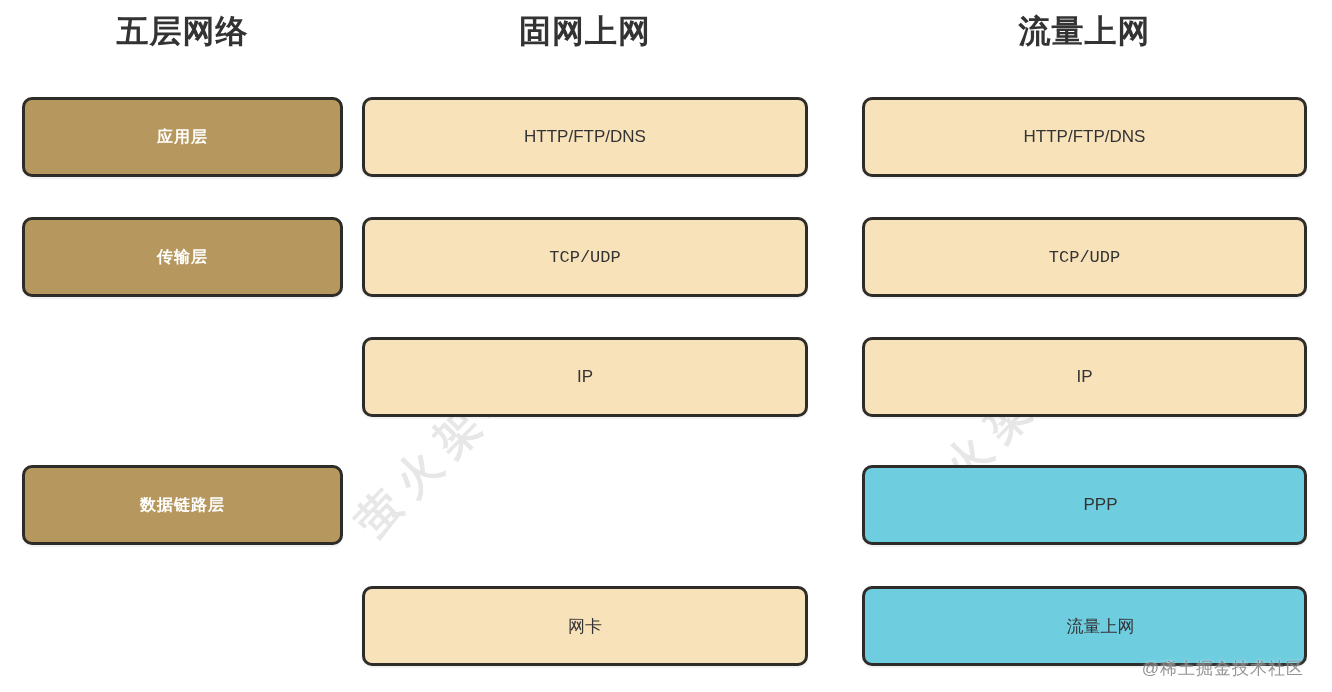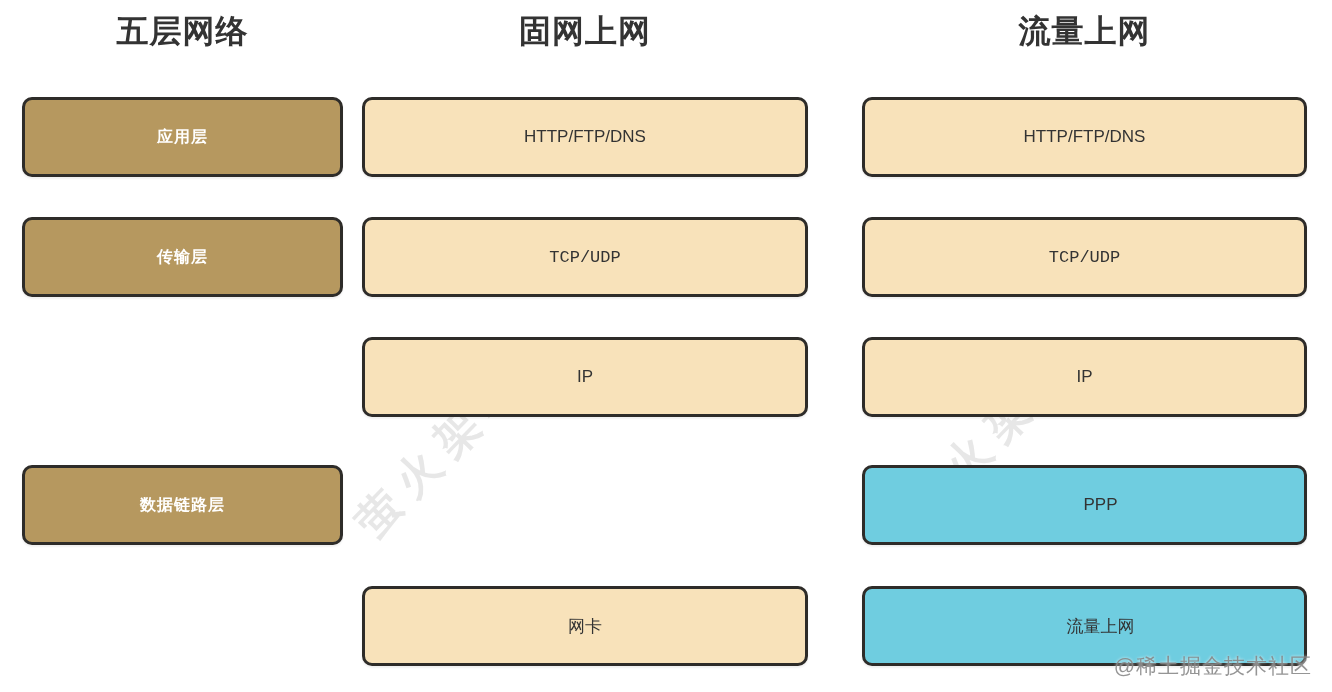--- a/index.html
+++ b/index.html
@@ -72,24 +72,24 @@
     transform: rotate(-46deg);
     transform-origin: center center;
     white-space: nowrap;
     user-select: none;
   }
   .wm-diag-1 { left: 330px; top: 420px; }
   .wm-diag-2 { left: 880px; top: 405px; }
 
   .wm-corner {
     position: absolute;
-    right: 20px;
+    right: 28px;
     bottom: 12px;
     z-index: 4;
-    font-size: 21px;
+    font-size: 17px;
     color: rgba(130, 130, 130, 0.85);
     text-shadow: 0 0 3px rgba(255,255,255,0.8);
     letter-spacing: 1px;
     user-select: none;
     margin-top: 44px;
   }
 </style>
 </head>
 <body>
 

